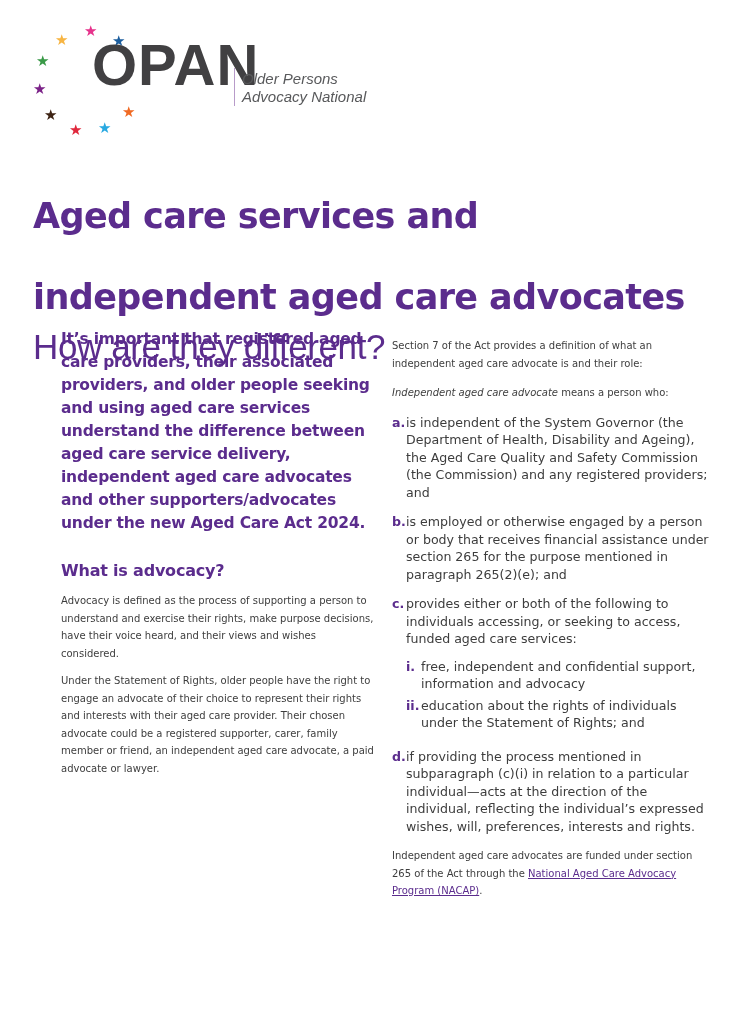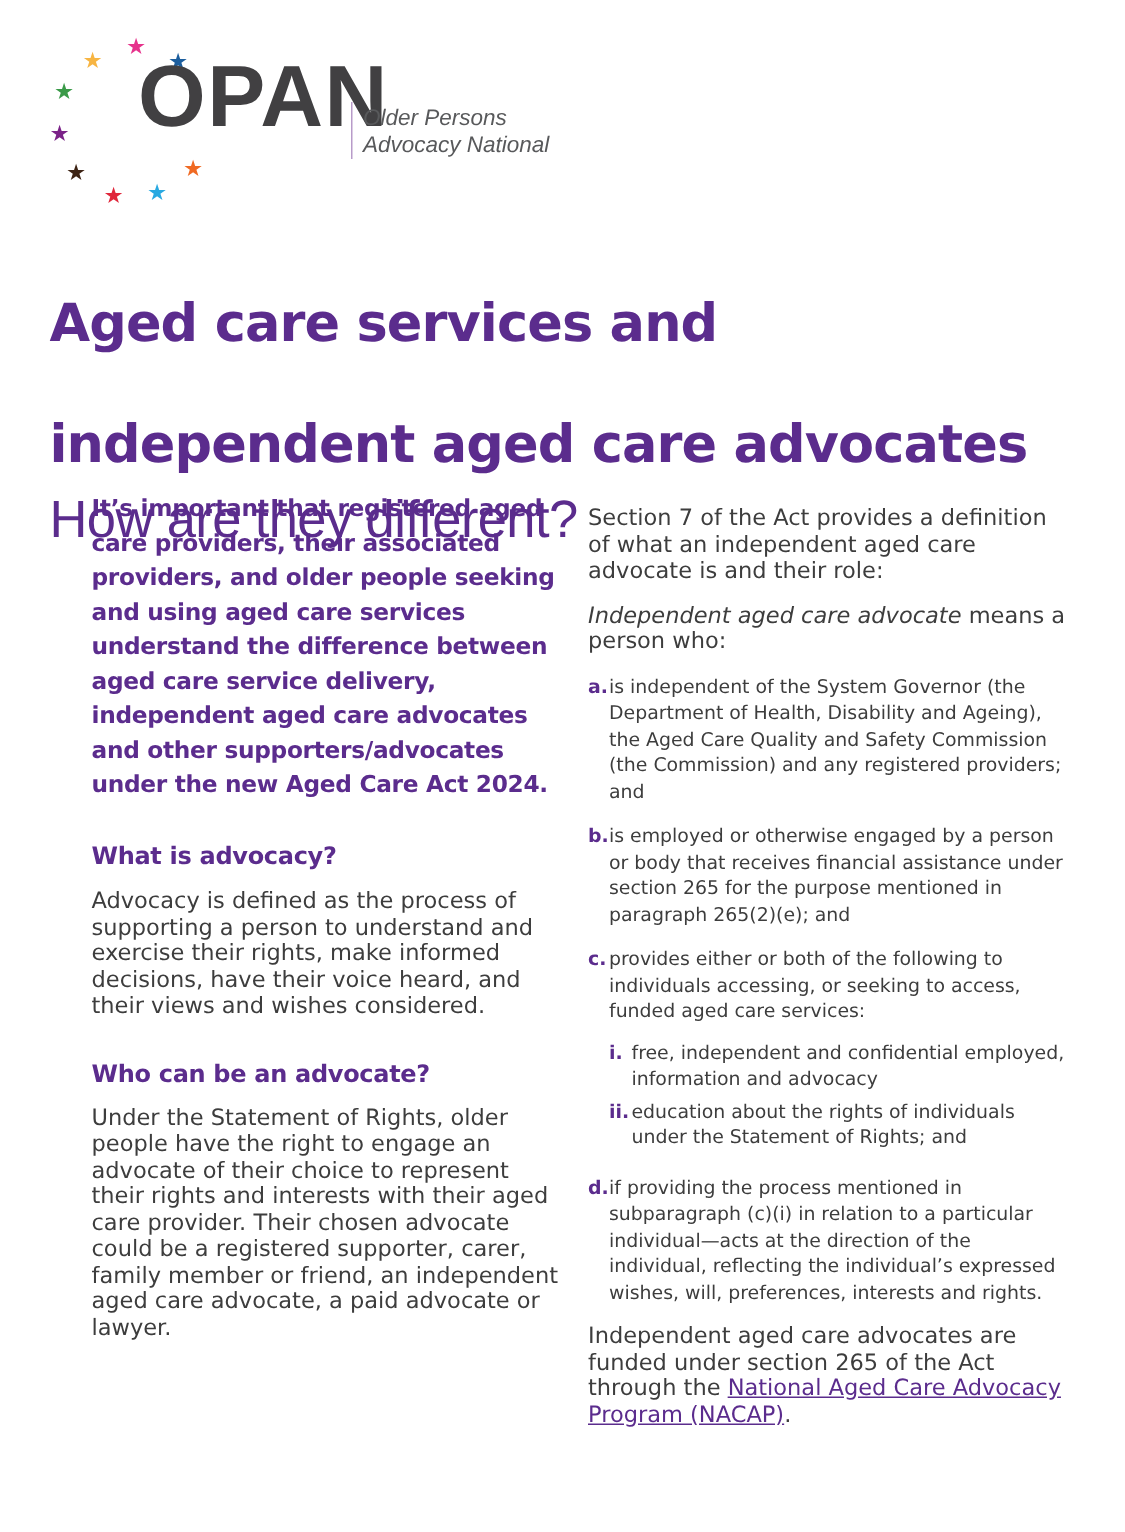--- a/index.html
+++ b/index.html
@@ -22,21 +22,21 @@
   .title {
     position: absolute; left: 33px; top: 160px; width: 700px;
     color: #5b2c8d; font-family: "DejaVu Sans", sans-serif;
   }
   .title .t1 { font-weight: bold; font-size: 35px; line-height: 49px; letter-spacing: -0.6px; margin-top: 32px; }
   .title .t2 { font-weight: normal; font-size: 35px; line-height: 50px; letter-spacing: -0.4px; font-family: "Liberation Sans", sans-serif; }
   .col-left { position: absolute; left: 33px; top: 328px; width: 315px; margin-left: 28px; }
   .col-right { position: absolute; left: 392px; top: 325px; width: 320px; }
   .lead { color: #5b2c8d; font-weight: bold; font-size: 15.5px; line-height: 23px; margin: 0; letter-spacing: -0.2px; }
   h2 { color: #5b2c8d; font-weight: bold; font-size: 16px; line-height: 23px; margin: 0; letter-spacing: -0.2px; }
-  p { margin: 0; font-size: 15px; line-height: 17.5px; color: #3d3d3d; }
+  p { margin: 0; font-size: 10px; line-height: 17.5px; color: #3d3d3d; }
   .mt-h { margin-top: 24px; }
   .mt-p { margin-top: 10px; }
   .mt-s { margin-top: 12px; }
   .list { margin: 12px 0 0 0; padding: 0; list-style: none; }
   .list li { position: relative; padding-left: 14px; font-size: 12.6px; line-height: 17.5px; color: #3d3d3d; margin-bottom: 12px; }
   .list li .mk { position: absolute; left: 0; top: 0; color: #5b2c8d; font-weight: bold; }
   .sublist { margin: 10px 0 0 0; padding: 0; list-style: none; }
   .sublist li { padding-left: 15px; margin-bottom: 4px; }
   .sublist li:last-child { margin-bottom: 16px; }
   em { font-style: italic; }
@@ -65,33 +65,32 @@
 
 <div class="title">
   <div class="t1">Aged care services and</div>
   <div class="t1">independent aged care advocates</div>
   <div class="t2">How are they different?</div>
 </div>
 
 <div class="col-left">
   <p class="lead">It’s important that registered aged care providers, their associated providers, and older people seeking and using aged care services understand the difference between aged care service delivery, independent aged care advocates and other supporters/advocates under the new Aged Care Act 2024.</p>
   <h2 class="mt-h">What is advocacy?</h2>
-  <p class="mt-p">Advocacy is defined as the process of supporting a person to understand and exercise their rights, make informed decisions, have their voice heard, and their views and wishes considered.</p>
-  <h2 class="mt-h">Who can be an advocate?</h2>
+  <p class="mt-p">Advocacy is defined as the process of supporting a person to understand and exercise their rights, make purpose decisions, have their voice heard, and their views and wishes considered.</p>
   <p class="mt-p">Under the Statement of Rights, older people have the right to engage an advocate of their choice to represent their rights and interests with their aged care provider. Their chosen advocate could be a registered supporter, carer, family member or friend, an independent aged care advocate, a paid advocate or lawyer.</p>
 </div>
 
 <div class="col-right">
   <p class="mt-s">Section 7 of the Act provides a definition of what an independent aged care advocate is and their role:</p>
   <p class="mt-s"><em>Independent aged care advocate</em><span> means a person who:</span></p>
   <ul class="list">
     <li><span class="mk">a.</span><span>is independent of the System Governor (the Department of Health, Disability and Ageing), the Aged Care Quality and Safety Commission (the Commission) and any registered providers; and</span></li>
     <li><span class="mk">b.</span><span>is employed or otherwise engaged by a person or body that receives financial assistance under section 265 for the purpose mentioned in paragraph 265(2)(e); and</span></li>
     <li><span class="mk">c.</span><span>provides either or both of the following to individuals accessing, or seeking to access, funded aged care services:</span>
       <ul class="list sublist">
-        <li><span class="mk">i.</span><span>free, independent and confidential employed, information and advocacy</span></li>
+        <li><span class="mk">i.</span><span>free, independent and confidential support, information and advocacy</span></li>
         <li><span class="mk">ii.</span><span>education about the rights of individuals under the Statement of Rights; and</span></li>
       </ul>
     </li>
     <li><span class="mk">d.</span><span>if providing the process mentioned in subparagraph (c)(i) in relation to a particular individual—acts at the direction of the individual, reflecting the individual’s expressed wishes, will, preferences, interests and rights.</span></li>
   </ul>
   <p><span>Independent aged care advocates are funded under section 265 of the Act through the </span><a class="link">National Aged Care Advocacy Program (NACAP)</a><span>.</span></p>
 </div>
 
 </body></html>

